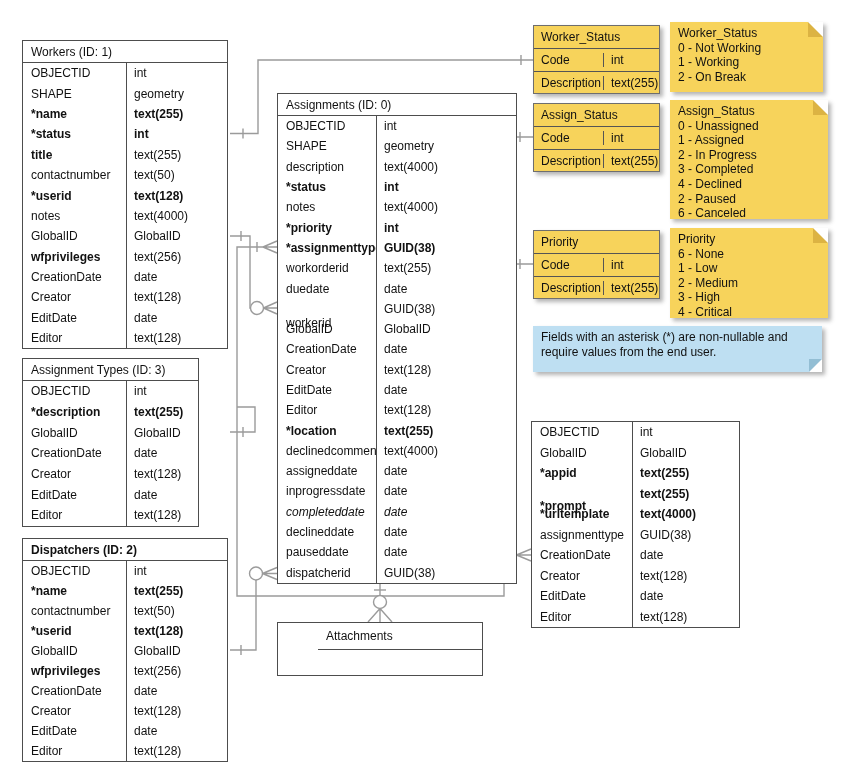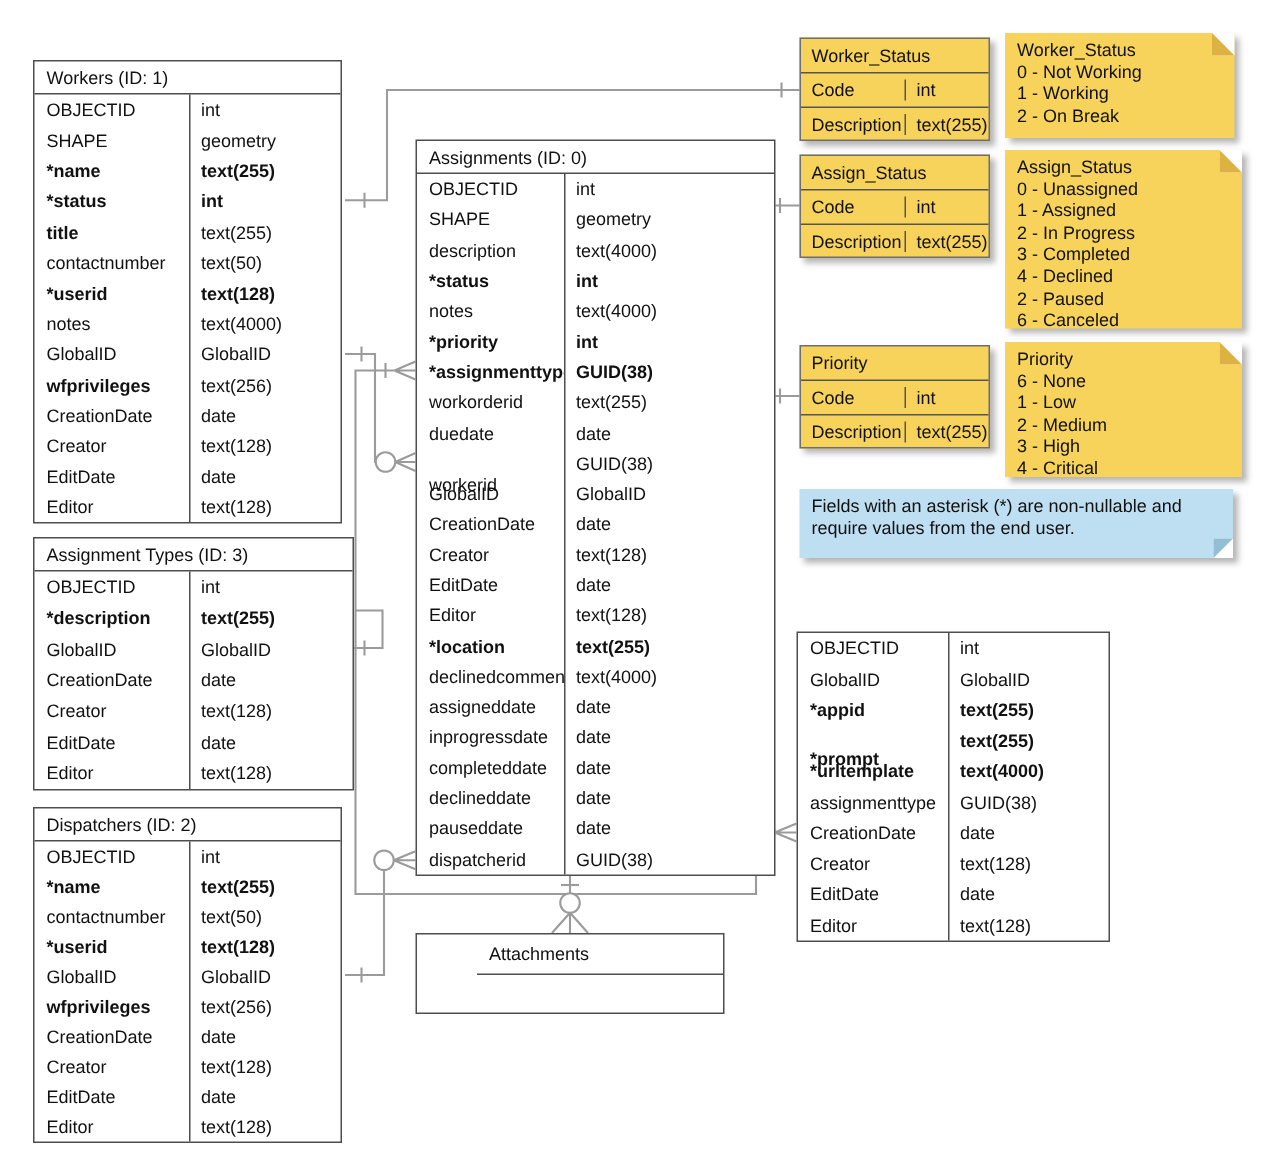--- a/index.html
+++ b/index.html
@@ -226,41 +226,41 @@
           <span class="cell" style="flex: 1 1 0%;">text(4000)</span>
         </div>
         <div class="row" style="height: 20.3px;">
           <span class="cell" style="width: 98px;">assigneddate</span>
           <span class="cell" style="flex: 1 1 0%;">date</span>
         </div>
         <div class="row" style="height: 20.3px;">
           <span class="cell" style="width: 98px;">inprogressdate</span>
           <span class="cell" style="flex: 1 1 0%;">date</span>
         </div>
-        <div class="row" style="height: 20.3px;">
+        <div class="row" style="height: 20.3px; font-style: italic;">
           <span class="cell" style="width: 98px;">completeddate</span>
           <span class="cell" style="flex: 1 1 0%;">date</span>
         </div>
         <div class="row" style="height: 20.3px;">
           <span class="cell" style="width: 98px;">declineddate</span>
           <span class="cell" style="flex: 1 1 0%;">date</span>
         </div>
         <div class="row" style="height: 20.3px;">
           <span class="cell" style="width: 98px;">pauseddate</span>
           <span class="cell" style="flex: 1 1 0%;">date</span>
         </div>
         <div class="row" style="height: 20.3px;">
           <span class="cell" style="width: 98px;">dispatcherid</span>
           <span class="cell" style="flex: 1 1 0%;">GUID(38)</span>
         </div>
         <div class="coldiv" style="left: 98px;"></div>
       </div>
     </div>
 
-  <div class="etable" style="left:22px;top:358px;width:214px;">
+  <div class="etable" style="left:22px;top:358px;width:177px;">
       <div class="hd" style="height: 22px;">Assignment Types (ID: 3)</div>
       <div class="body">
         <div class="row" style="height: 20.7px;">
           <span class="cell" style="width: 103px;">OBJECTID</span>
           <span class="cell" style="flex: 1 1 0%;">int</span>
         </div>
         <div class="row" style="height: 20.7px;">
           <span class="cell bold" style="width: 103px;">*description</span>
           <span class="cell bold" style="flex: 1 1 0%;">text(255)</span>
         </div>
@@ -282,21 +282,21 @@
         </div>
         <div class="row" style="height: 20.7px;">
           <span class="cell" style="width: 103px;">Editor</span>
           <span class="cell" style="flex: 1 1 0%;">text(128)</span>
         </div>
         <div class="coldiv" style="left: 103px;"></div>
       </div>
     </div>
 
   <div class="etable" style="left:22px;top:538px;width:206px;">
-      <div class="hd" style="height: 22px;">Dispatchers (ID: 2)</div>
+      <div class="hd" style="height: 22px; font-weight: bold;">Dispatchers (ID: 2)</div>
       <div class="body">
         <div class="row" style="height: 20px;">
           <span class="cell" style="width: 103px;">OBJECTID</span>
           <span class="cell" style="flex: 1 1 0%;">int</span>
         </div>
         <div class="row" style="height: 20px;">
           <span class="cell bold" style="width: 103px;">*name</span>
           <span class="cell bold" style="flex: 1 1 0%;">text(255)</span>
         </div>
         <div class="row" style="height: 20px;">

